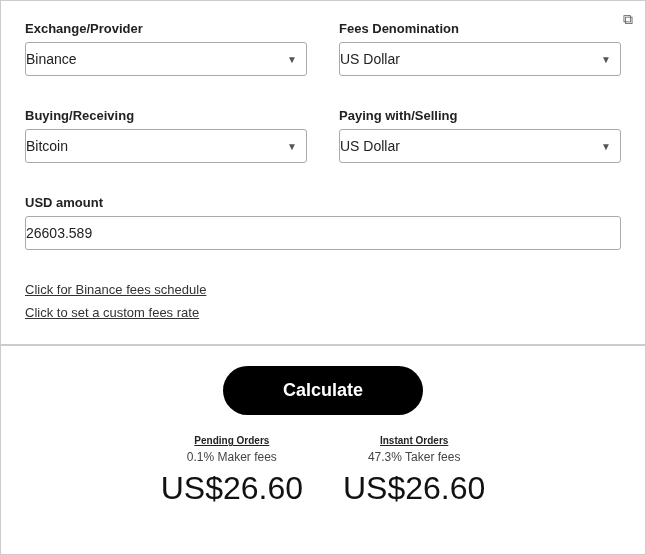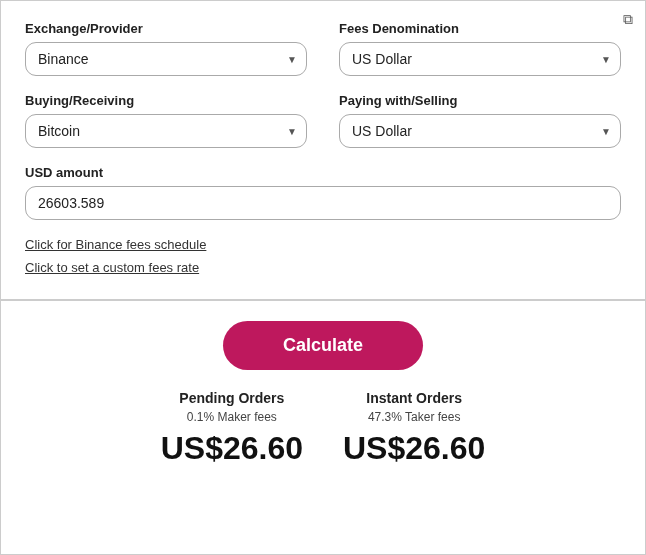--- a/index.html
+++ b/index.html
@@ -26,39 +26,39 @@
       position: absolute;
       top: 10px;
       right: 12px;
       font-size: 14px;
       color: #555;
       cursor: pointer;
     }
     .form-row {
       display: flex;
       gap: 32px;
-      margin-bottom: 17px;
+      margin-bottom: 32px;
     }
     .form-group {
       flex: 1;
       display: flex;
       flex-direction: column;
     }
     .form-group label {
       font-size: 13px;
       font-weight: bold;
       color: #222;
       margin-bottom: 6px;
     }
     .form-group select,
     .form-group input {
       width: 100%;
-      padding: 8px 12px;
+      padding: 8px 0;
       border: 1px solid #aaa;
-      border-radius: 11px;
+      border-radius: 3px;
       font-size: 14px;
       color: #222;
       background: #fff;
       appearance: none;
       -webkit-appearance: none;
     }
     .select-wrapper {
       position: relative;
     }
     .select-wrapper select {
@@ -86,21 +86,21 @@
       margin-bottom: 8px;
       cursor: pointer;
     }
     .bottom-section {
       padding: 20px 24px 24px;
       display: flex;
       flex-direction: column;
       align-items: center;
     }
     .calculate-btn {
-      background: #be185d;
+      background: #000000;
       color: #fff;
       border: none;
       border-radius: 30px;
       padding: 14px 60px;
       font-size: 18px;
       font-weight: bold;
       cursor: pointer;
       margin-bottom: 20px;
     }
     .results-row {
@@ -108,33 +108,34 @@
       gap: 40px;
       width: 100%;
       justify-content: center;
     }
     .result-col {
       display: flex;
       flex-direction: column;
       align-items: center;
     }
     .result-label {
-      font-size: 14px;
+      font-size: 10px;
       font-weight: bold;
+      text-decoration: underline;
       color: #222;
       margin-bottom: 4px;
     }
     .result-sublabel {
       font-size: 12px;
       color: #444;
       margin-bottom: 6px;
     }
     .result-value {
       font-size: 32px;
-      font-weight: bold;
+      font-weight: normal;
       color: #111;
     }
   </style>
 </head>
 <body>
 
 <div class="card">
 
   <div class="top-section">
     <span class="external-link-icon">⧉</span>

